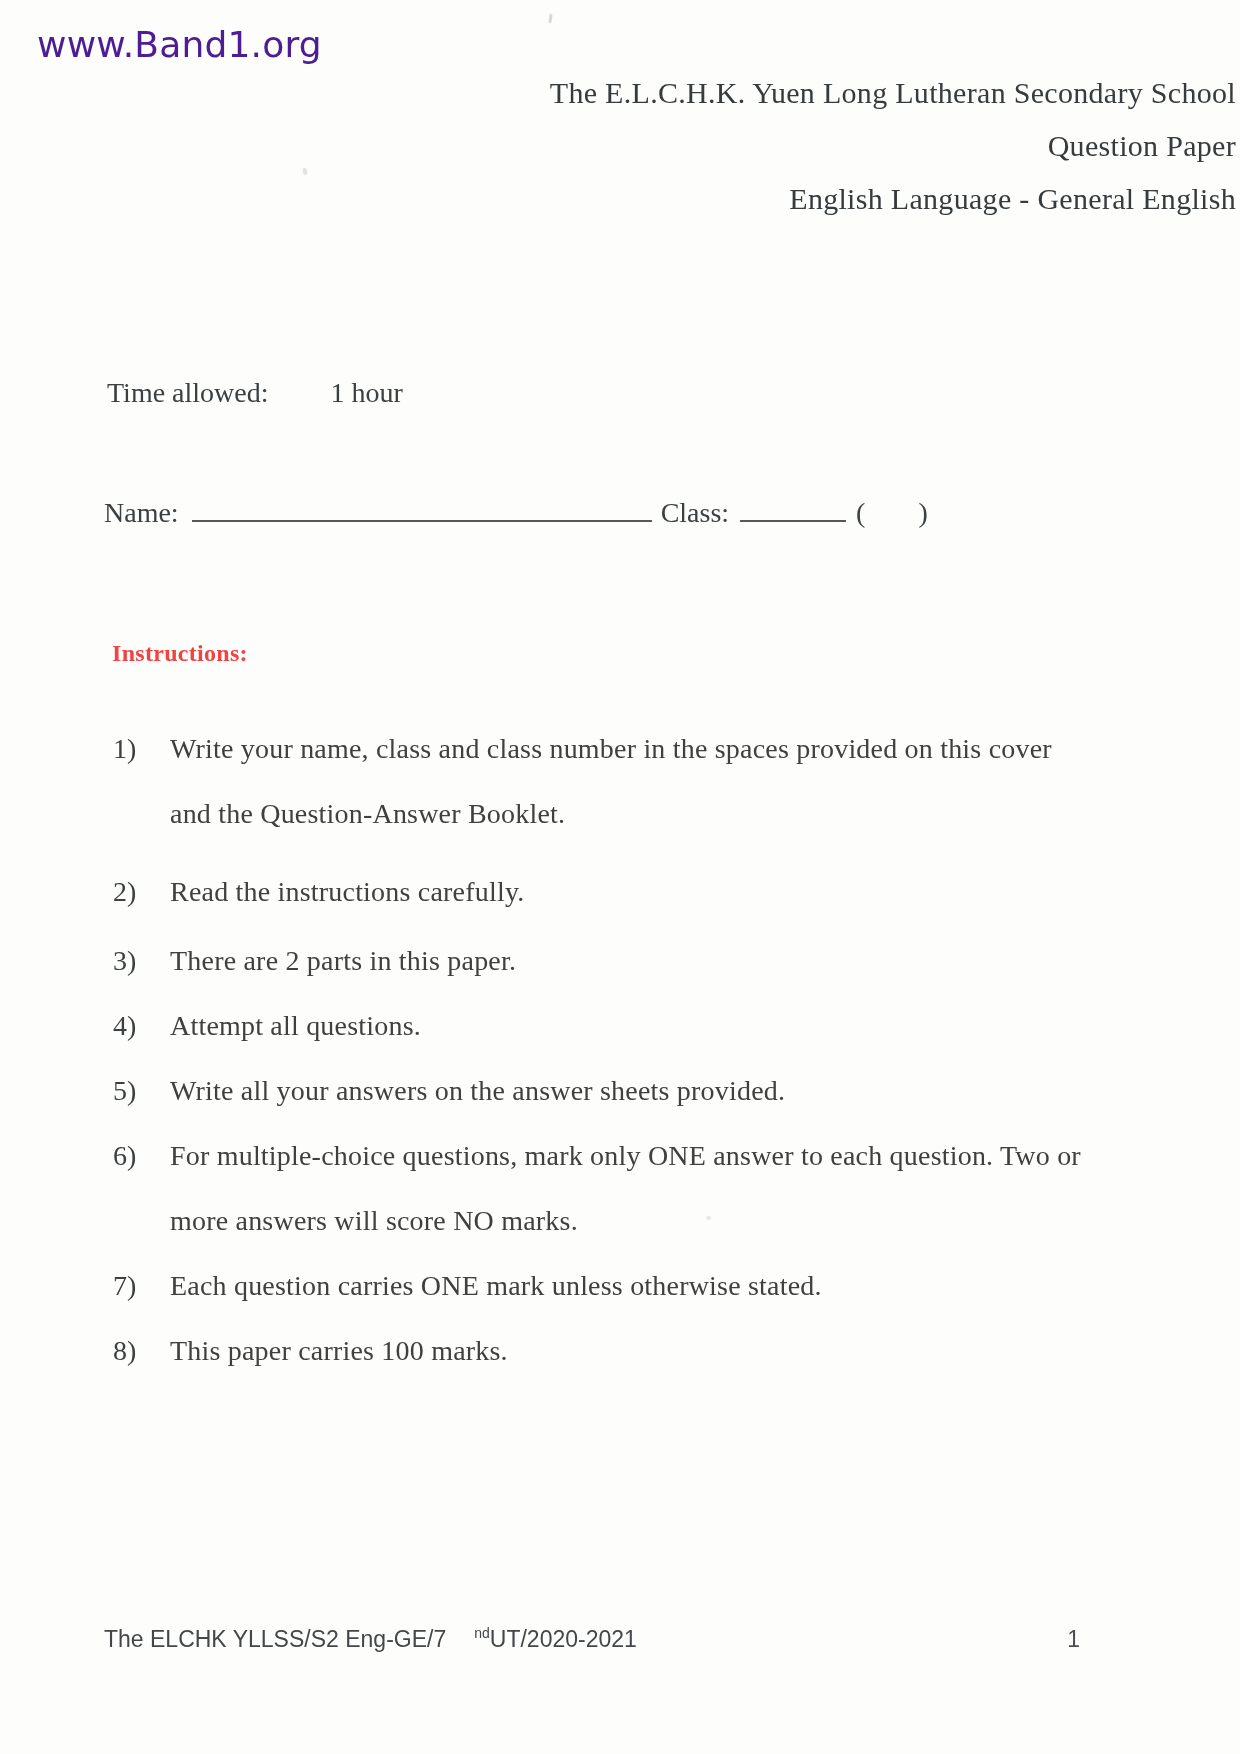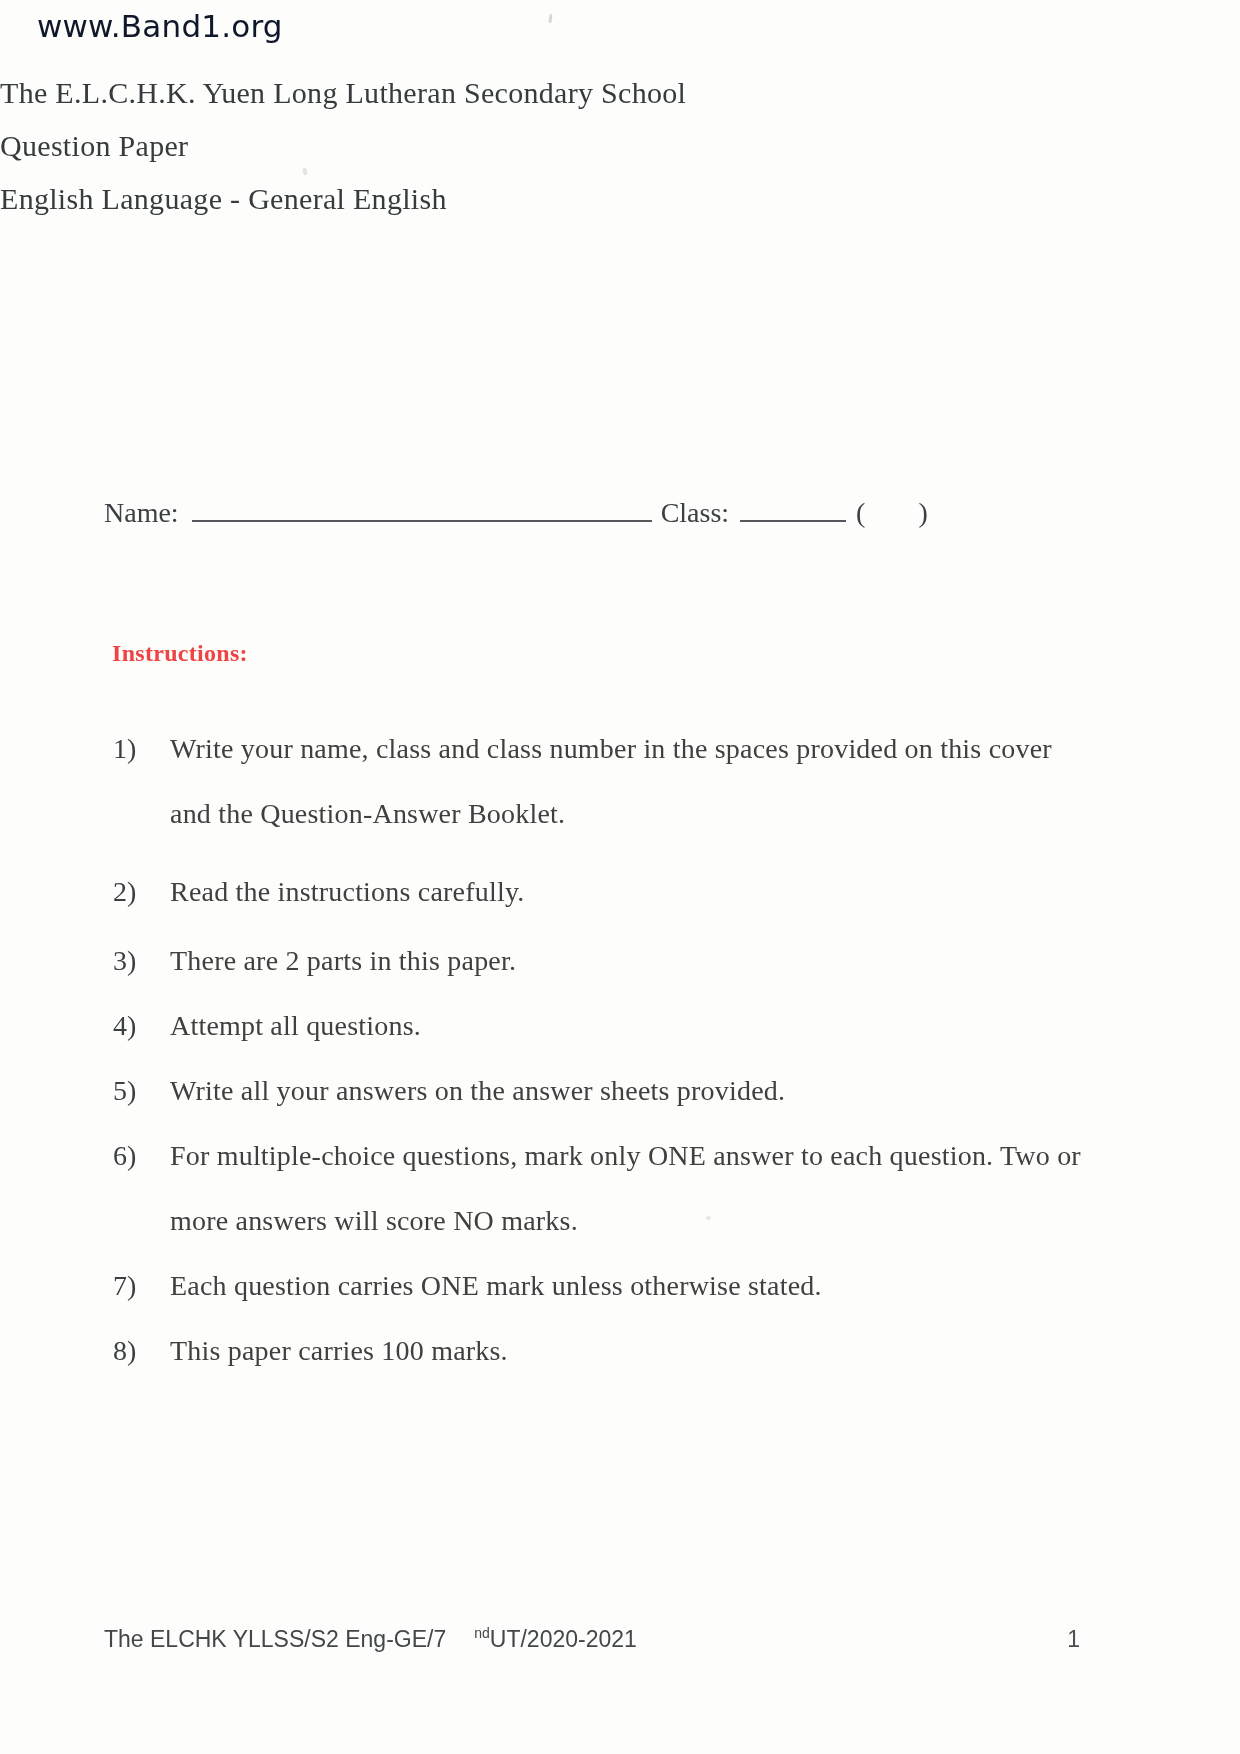--- a/index.html
+++ b/index.html
@@ -15,35 +15,35 @@
     background: #fdfdfc;
     overflow: hidden;
     font-family: "Liberation Serif", serif;
     color: #3b4043;
   }
 
   
   .watermark {
     position: absolute;
     left: 37px;
-    top: 8px;
+    top: 24px;
     font-family: "DejaVu Sans", sans-serif;
-    font-size: 31px;
+    font-size: 36px;
     font-weight: 500;
-    color: #0f172a;
+    color: #4c1d95;
     letter-spacing: 0.2px;
   }
 
   
   .header {
     position: absolute;
     top: 66px;
     left: 0;
     width: 1236px;
-    text-align: left;
+    text-align: right;
   }
   .header .hline {
     line-height: 53px;
     font-size: 30px;
     color: #363b3e;
     letter-spacing: 0.3px;
   }
 
   
   .time-row {
@@ -152,20 +152,24 @@
 <div class="page">
 
   <div class="watermark">www.Band1.org</div>
 
   <div class="header">
     <div class="hline">The E.L.C.H.K. Yuen Long Lutheran Secondary School</div>
     <div class="hline">Question Paper</div>
     <div class="hline">English Language - General English</div>
   </div>
 
+  <div class="time-row">
+    <span class="time-label">Time allowed:</span>
+    <span class="time-value">1 hour</span>
+  </div>
 
   <div class="name-row">
     <span>Name:</span>
     <span class="blank blank-name"></span>
     <span class="class-label">Class:</span>
     <span class="blank blank-class"></span>
     <span class="paren-open">(</span>
     <span class="paren-close">)</span>
   </div>
 

